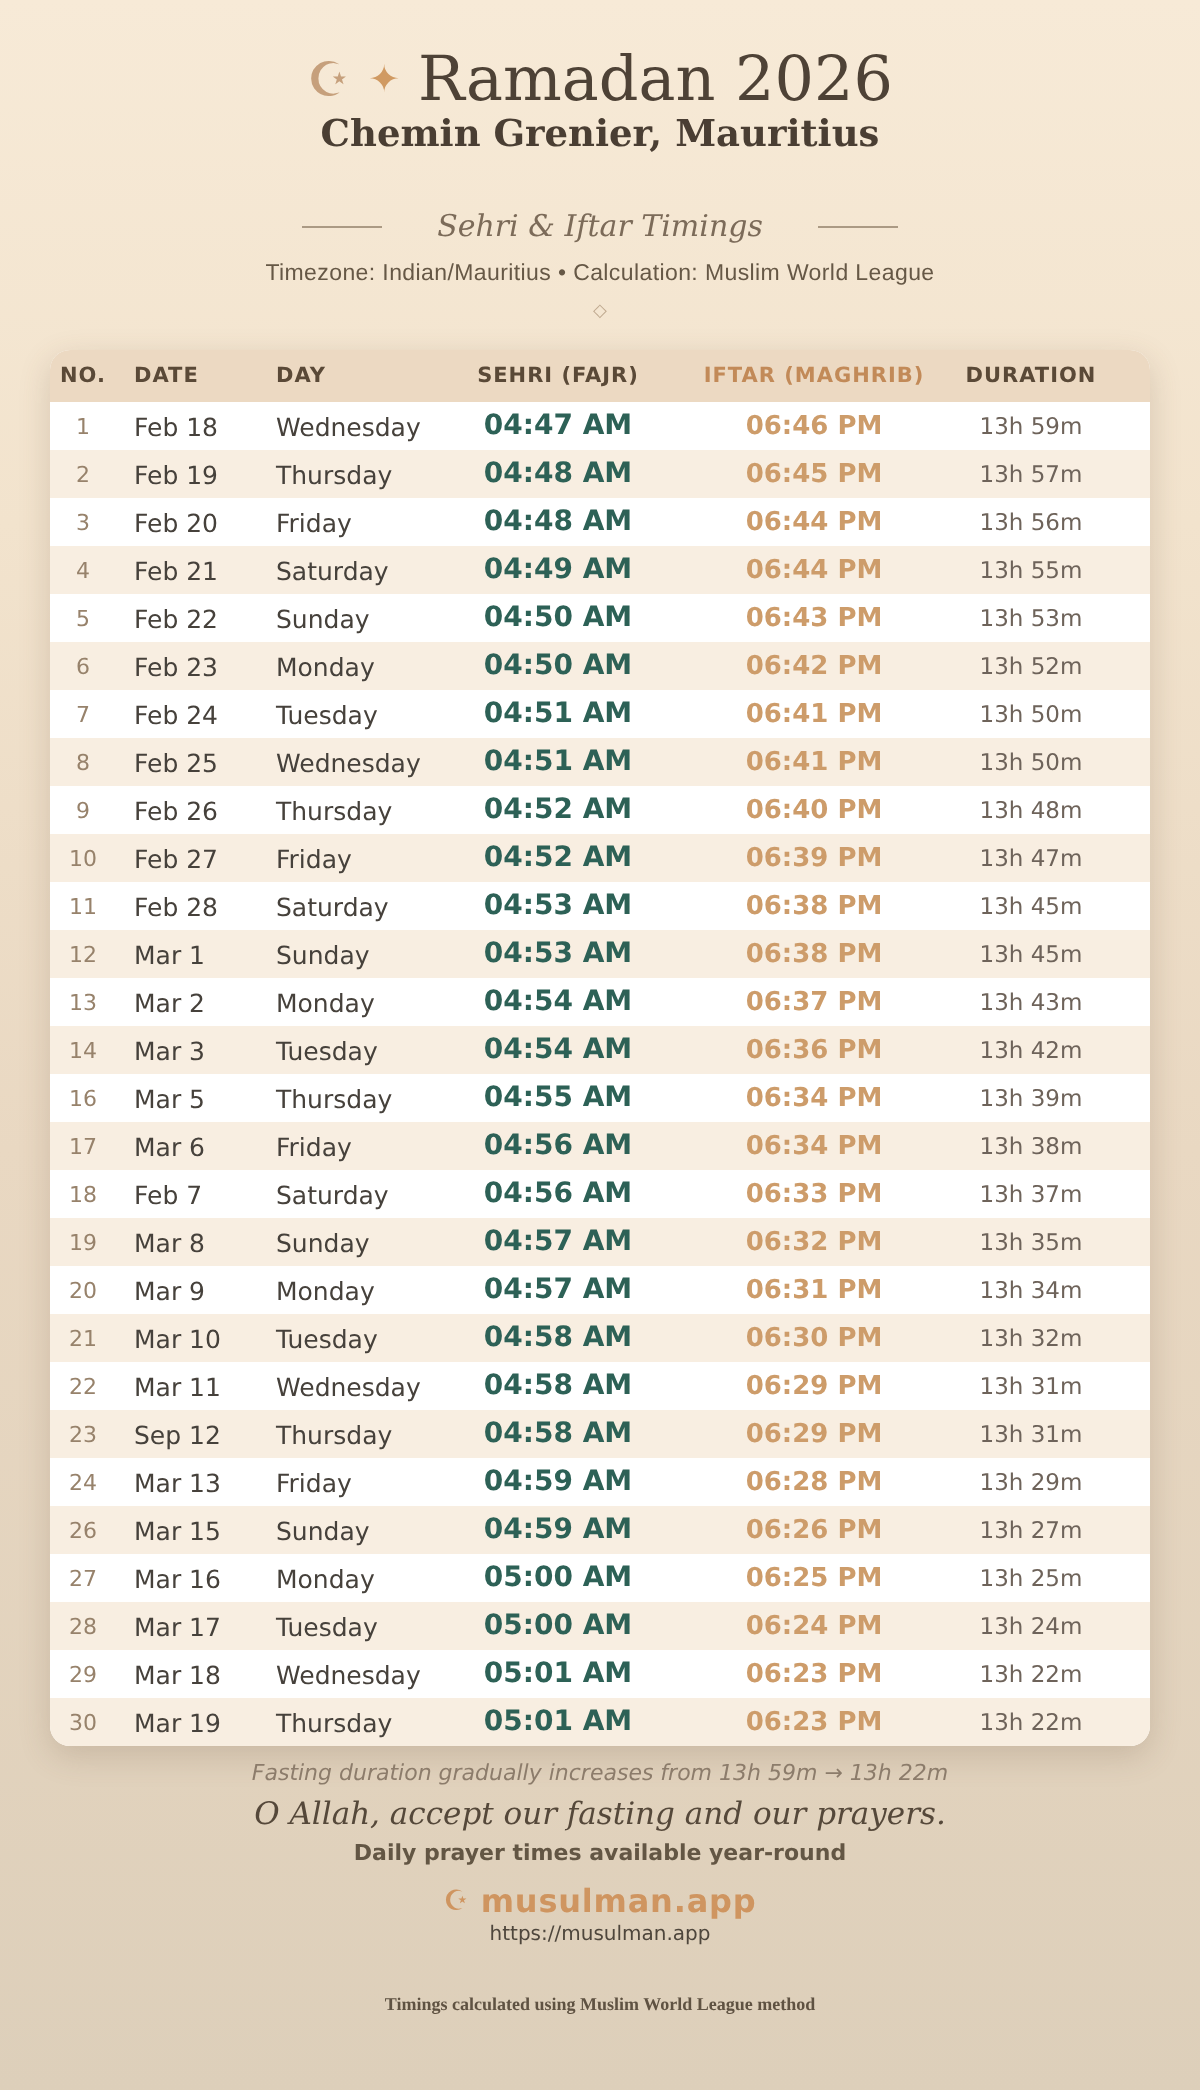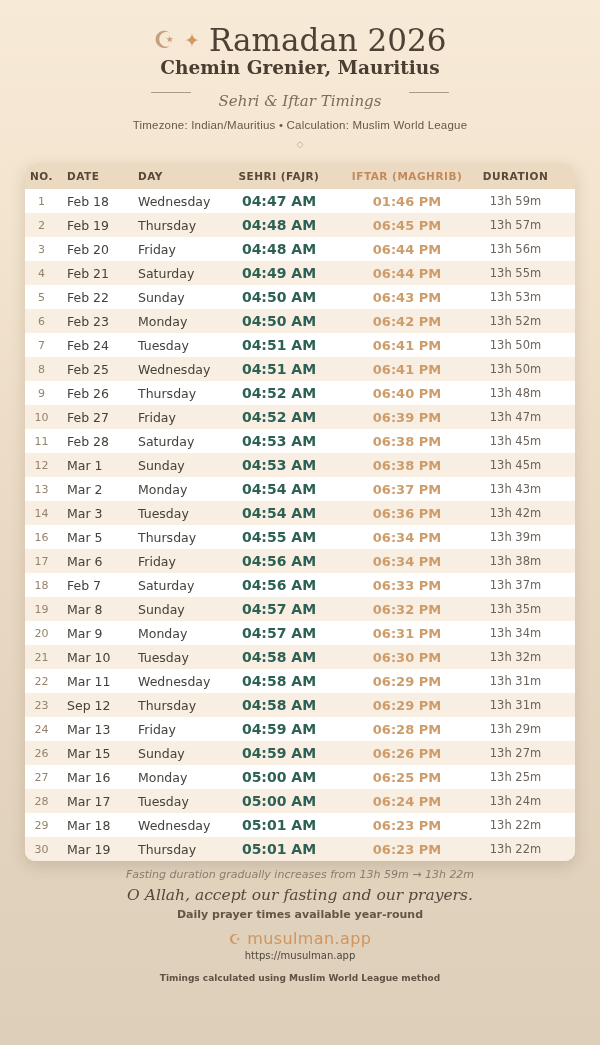--- a/index.html
+++ b/index.html
@@ -15,21 +15,21 @@
     margin-top:22px; display:flex; justify-content:center; align-items:center; gap:9px;
     font-family:"DejaVu Serif", serif; color:#4e4236; font-size:31px; line-height:36px;
   }
   .crescent { color:#c6a07c; font-size:24px; line-height:24px; font-family:"DejaVu Sans", sans-serif; }
   .sparkle  { color:#d09a62; font-size:19px; line-height:20px; font-family:"DejaVu Sans", sans-serif; }
   .location {
     font-family:"DejaVu Serif", serif; font-weight:bold; color:#4a3e33;
     font-size:18.5px; line-height:19px;
   }
   .section-row {
-    margin-top:15px; display:flex; justify-content:center; gap:28px;
+    margin-top:27px; display:flex; justify-content:center; align-items:center; gap:28px;
   }
   .rule { width:40px; height:1px; background:#ab9a84; }
   .section-label {
     font-family:"DejaVu Serif", serif; font-style:italic; color:#7c6b59; font-size:15px;
   }
   .meta {
     margin-top:9px; font-family:"Liberation Sans", sans-serif;
     color:#665846; font-size:11.5px; letter-spacing:.2px;
   }
   .ornament { margin-top:8px; color:#bfa98f; font-size:9px; }
@@ -64,23 +64,23 @@
   }
   .dua {
     margin-top:5px; font-family:"DejaVu Serif", serif; font-style:italic;
     color:#55483a; font-size:15.5px;
   }
   .availability { margin-top:4px; color:#635644; font-size:11px;font-weight:bold; }
   .brand-row {
     margin-top:8px; display:flex; justify-content:center; align-items:center; gap:6px;
   }
   .brand-crescent { color:#cf9560; font-size:14px; }
-  .brand-name { color:#cf9560; font-size:16px; font-weight:normal; letter-spacing:.4px; }
+  .brand-name { color:#cf9560; font-size:16px; font-weight:bold; letter-spacing:.4px; }
   .url { margin-top:2px; color:#4e463c; font-size:10px; }
-  .method-note { margin-top:12px; color:#5f5242; font-size:9px; font-weight:bold; }
+  .method-note { margin-top:24px; color:#5f5242; font-size:9px; font-weight:bold;font-family:Liberation Serif, serif; }
 </style>
 </head>
 <body>
 
 <div class="page">
 
   <div class="hdr">
     <div class="title-row">
       <span class="crescent">☪</span>
       <span class="sparkle">✦</span>
@@ -107,21 +107,21 @@
             <th class="col-iftar">IFTAR (MAGHRIB)</th>
             <th class="col-duration">DURATION</th>
           </tr>
       </thead>
       <tbody>
           <tr>
             <td class="col-no">1</td>
             <td class="col-date">Feb 18</td>
             <td class="col-day">Wednesday</td>
             <td class="col-sehri">04:47 AM</td>
-            <td class="col-iftar">01:46 PM</td>
+            <td class="col-iftar">06:46 PM</td>
             <td class="col-duration">13h 59m</td>
           </tr>
           <tr>
             <td class="col-no">2</td>
             <td class="col-date">Feb 19</td>
             <td class="col-day">Thursday</td>
             <td class="col-sehri">04:48 AM</td>
             <td class="col-iftar">06:45 PM</td>
             <td class="col-duration">13h 57m</td>
           </tr>

